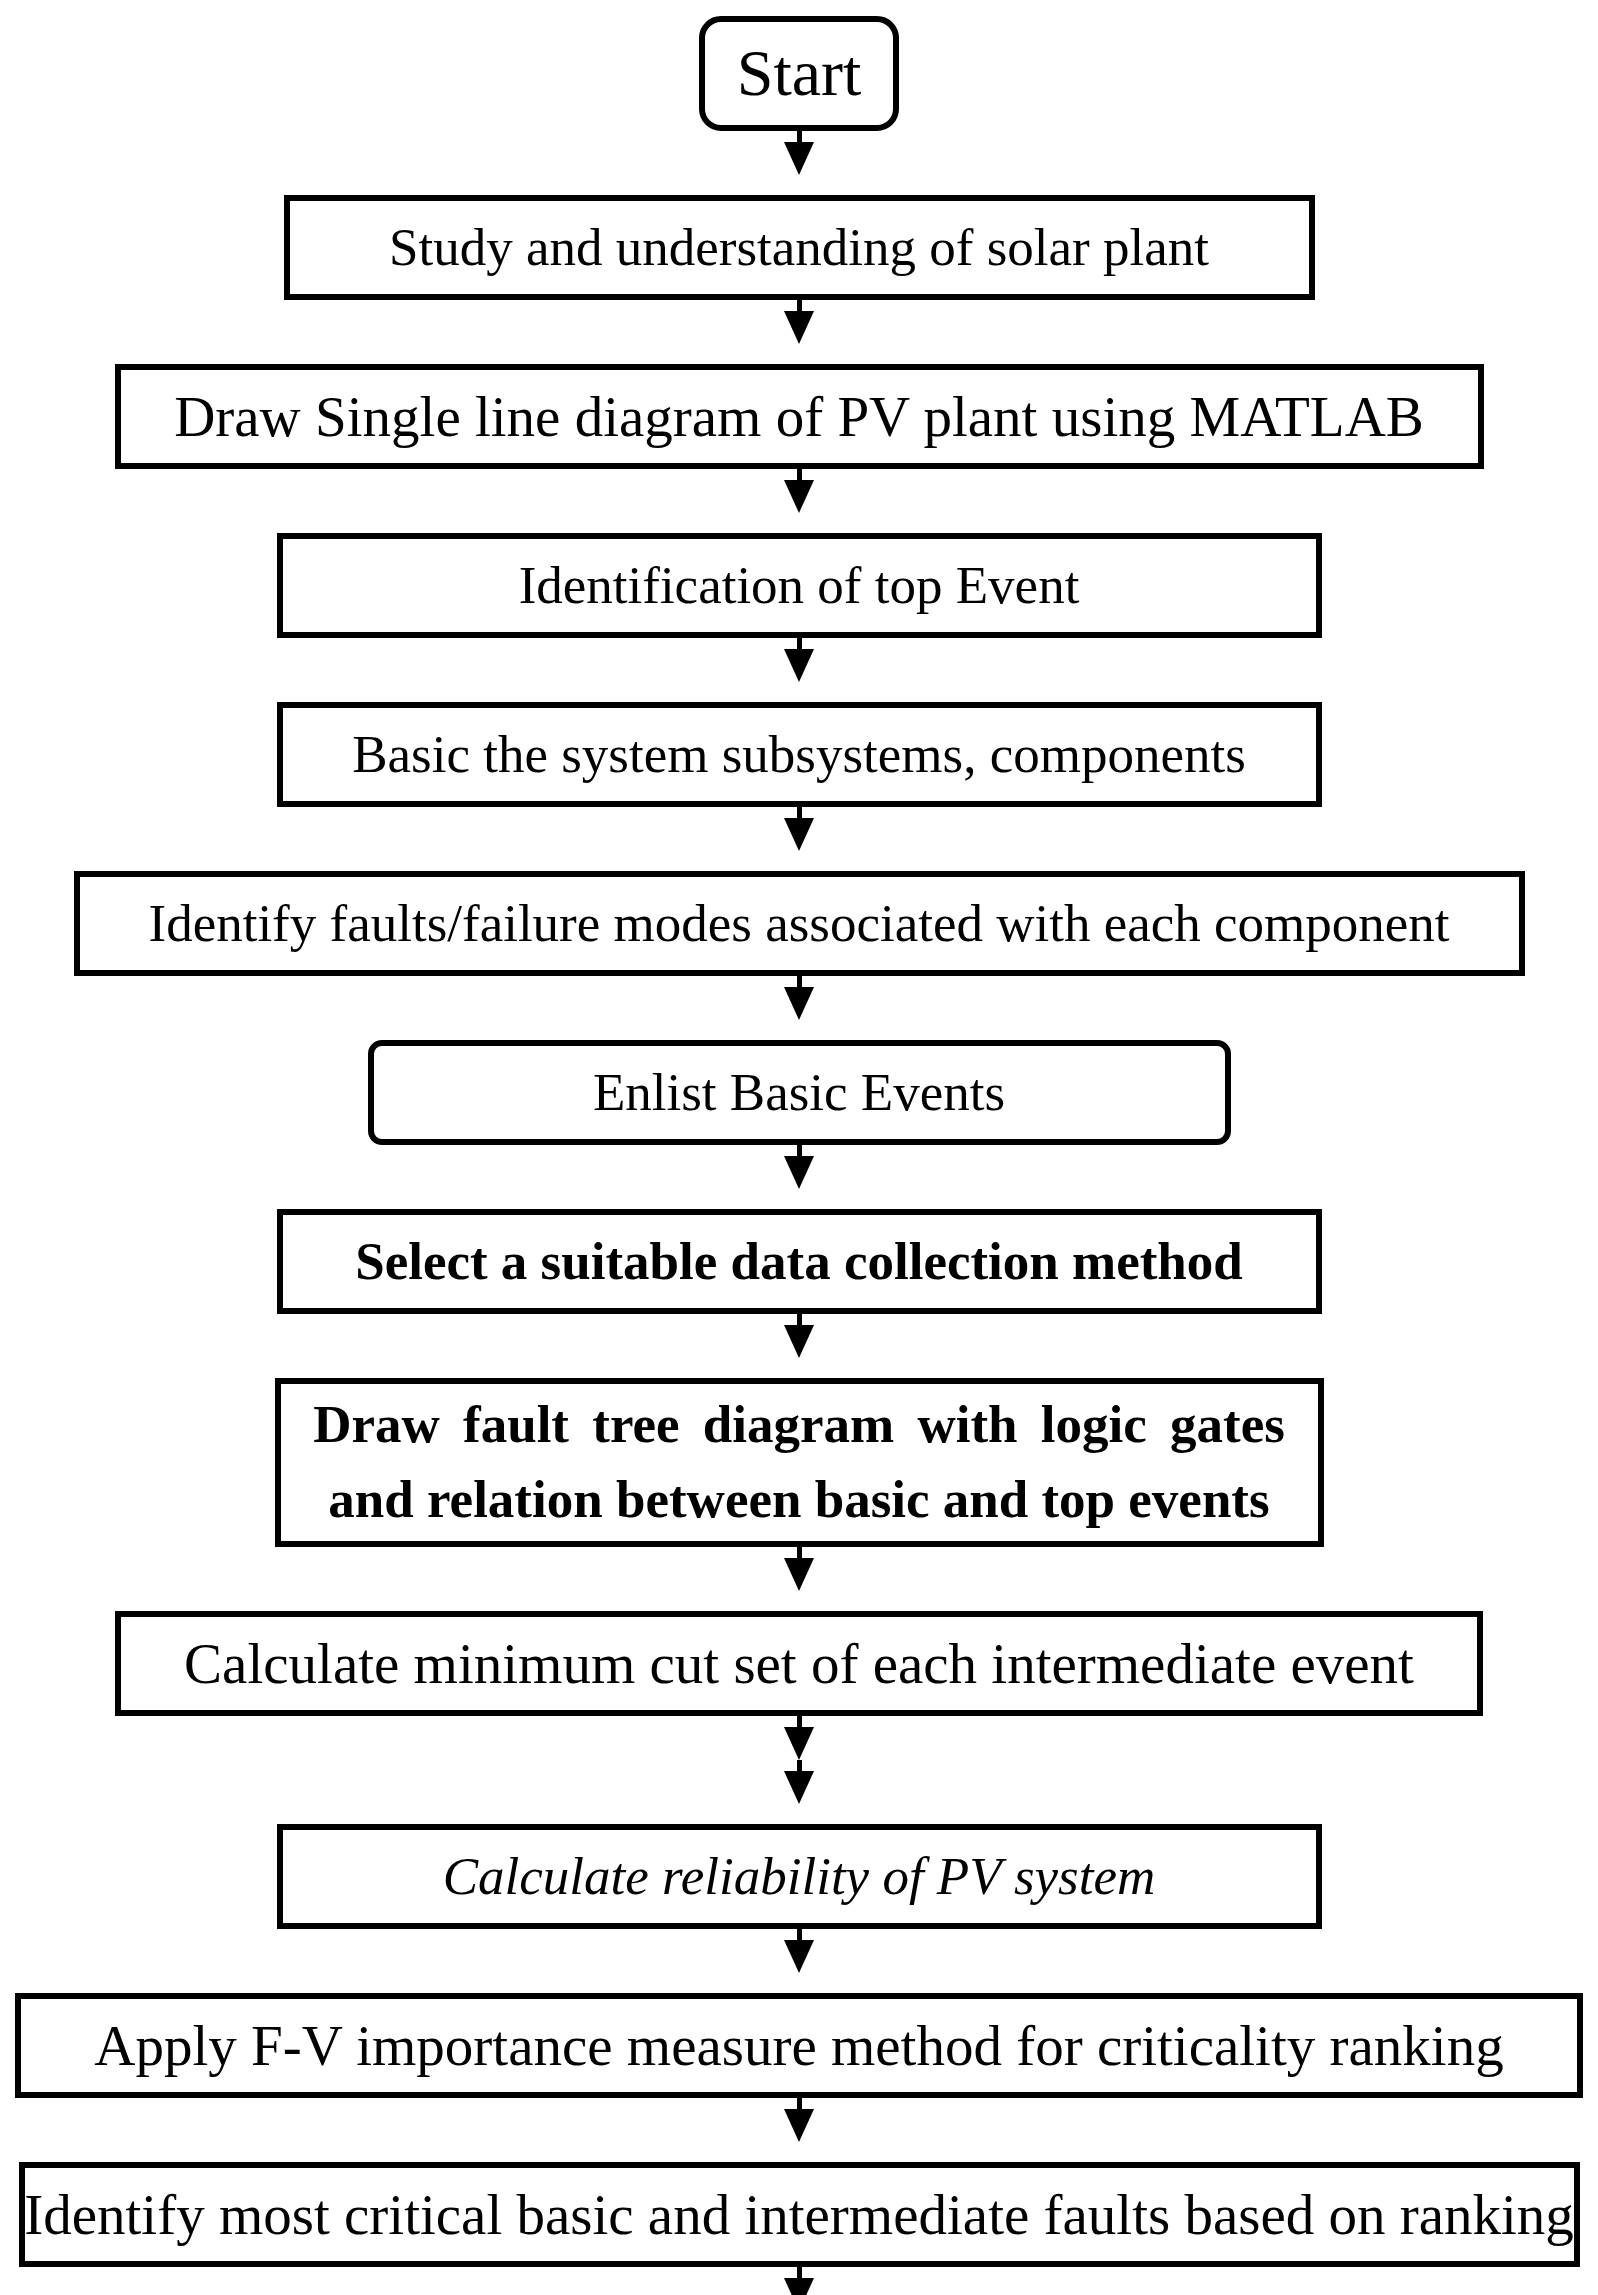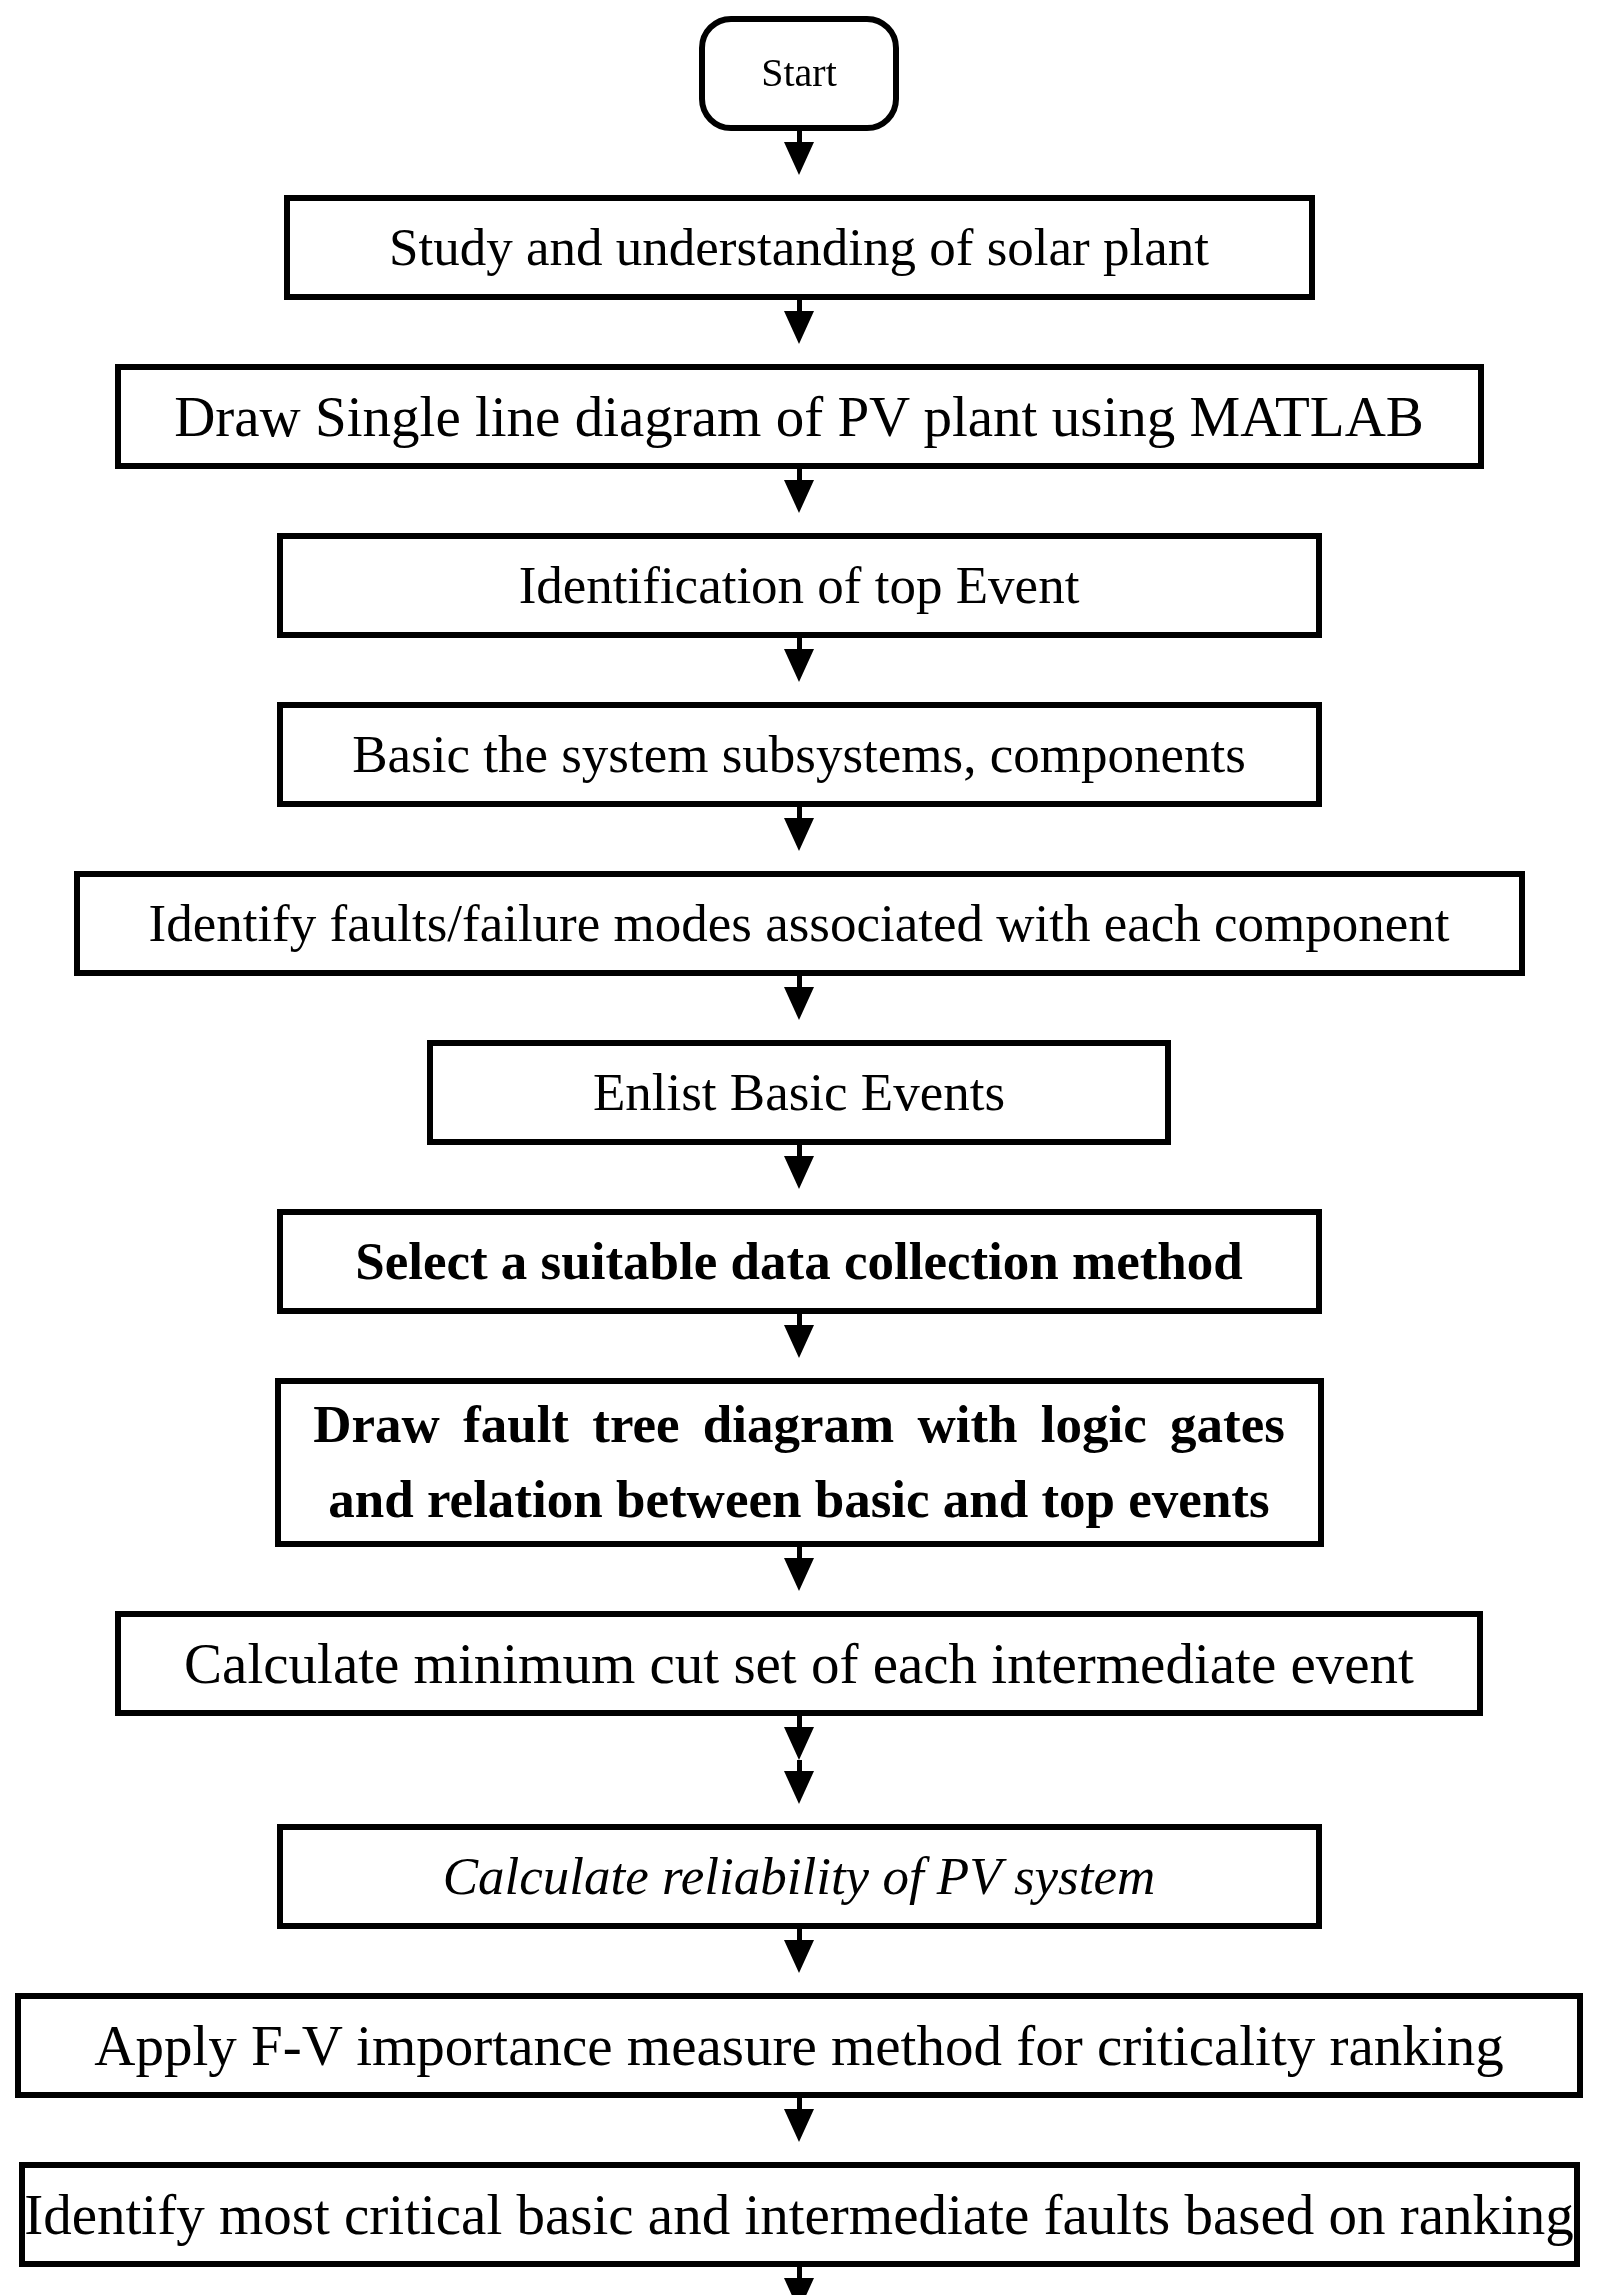--- a/index.html
+++ b/index.html
@@ -9,28 +9,28 @@
     display:flex;flex-direction:column;align-items:center;
     padding-top:15.8px;background:#ffffff;color:#000000;
   }
   .node{
     box-sizing:border-box;border:6.4px solid #000000;background:#ffffff;
     display:flex;flex-direction:column;align-items:center;justify-content:center;
     text-align:center;font-size:53px;line-height:1.25;color:#000000;
     white-space:nowrap;flex:0 0 auto;
   }
   .proc{height:105px;margin-top:20px;}
-  .term{border-radius:32px;font-size:40px;}
+  .term{border-radius:22px;font-size:66px;}
   .w-start{width:200px;height:115px;}
   .w1{width:1031px;}
   .w2{width:1369px;}
   .w3{width:1045px;}
   .w4{width:1045px;}
   .w5{width:1451px;}
-  .w6{width:744px;}
+  .w6{width:863px;border-radius:14px;}
   .w7{width:1045px;font-weight:bold;}
   .w8{width:1049px;height:169px;}
   .w9{width:1368px;}
   .w10{width:1045px;}
   .w11{width:1045px;font-style:italic;}
   .w12{width:1568px;}
   .w13{width:1561px;}
   .w-end{width:190px;height:100px;padding-left:36px;}
   .fs-l{font-size:57px;}
   .fs-s{font-size:57px;}

